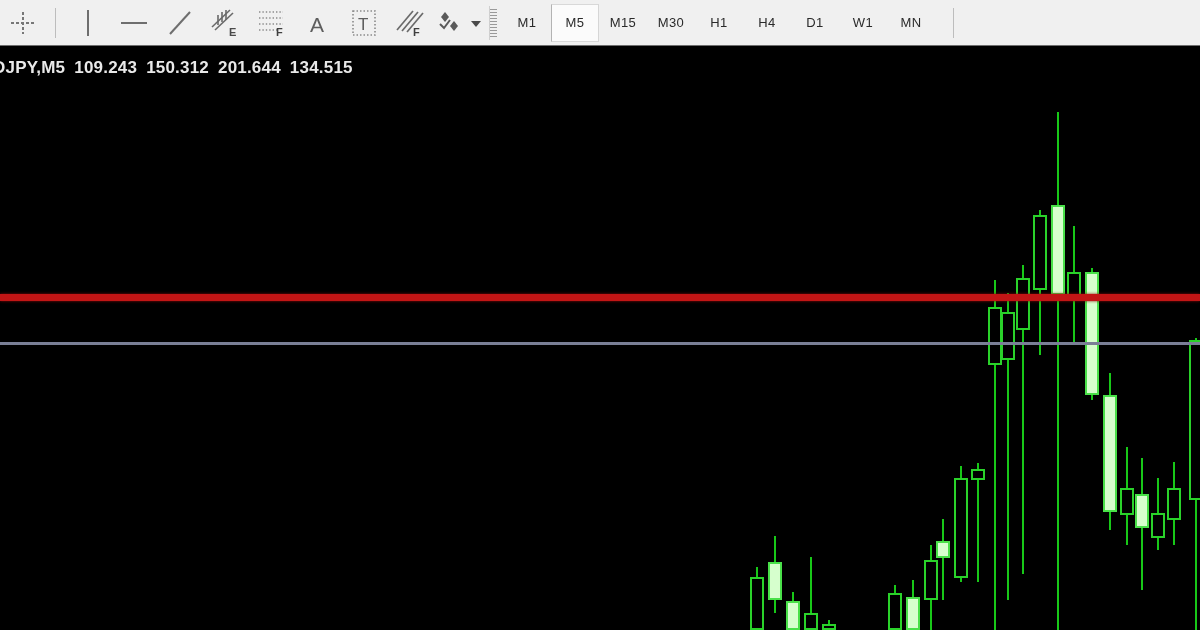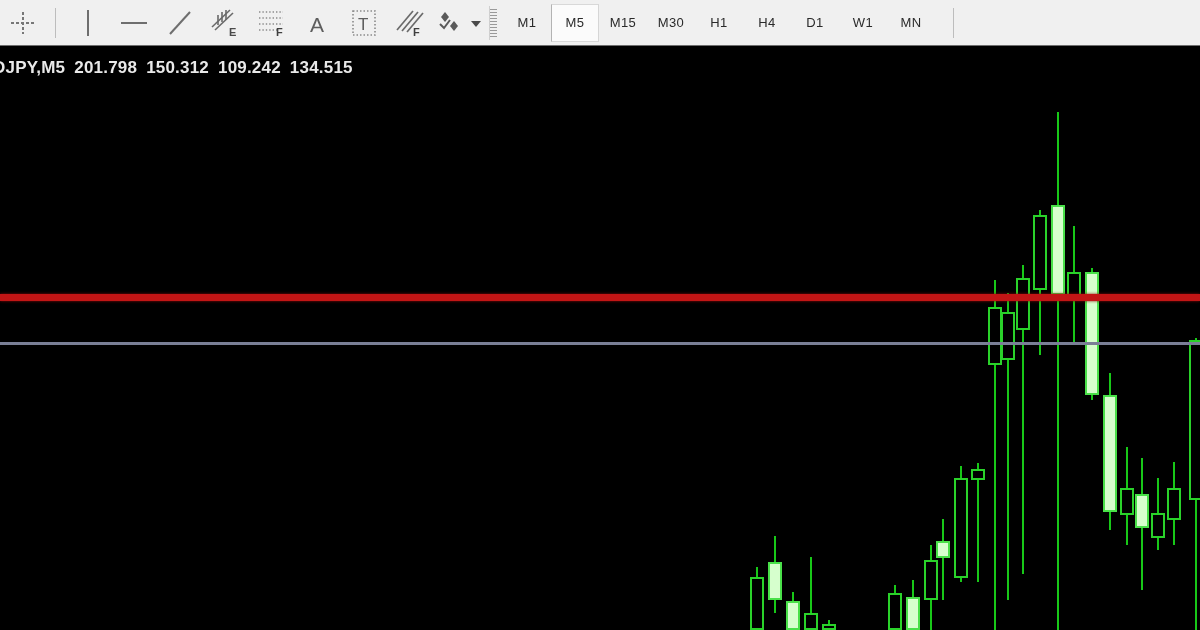--- a/index.html
+++ b/index.html
@@ -182,21 +182,21 @@
     <div class="tf-btn">D1</div>
     <div class="tf-btn">W1</div>
     <div class="tf-btn">MN</div>
 
     <div class="tb-sep" style="margin-left:18px;"></div>
   </div>
 
   <div class="chart">
 
     <div class="sym-label">
-      <span>DJPY,M5</span><span>201.798</span><span>150.312</span><span>109.242</span><span>134.515</span>
+      <span>DJPY,M5</span><span>109.243</span><span>150.312</span><span>201.644</span><span>134.515</span>
     </div>
 
     <div id="candles">
         <div class="cndl" style="left: 748px; top: 521px; width: 18px; height: 63px;">
           <div class="cndl wick" style="left: 8px; top: 0px; height: 63px;"></div>
           <div class="cndl body" style="left: 2px; width: 14px; top: 10px; height: 53px;"></div>
         </div>
         <div class="cndl" style="left: 766px; top: 490px; width: 18px; height: 77px;">
           <div class="cndl wick" style="left: 8px; top: 0px; height: 77px;"></div>
           <div class="cndl body filled" style="left: 2px; width: 14px; top: 26px; height: 38px;"></div>

